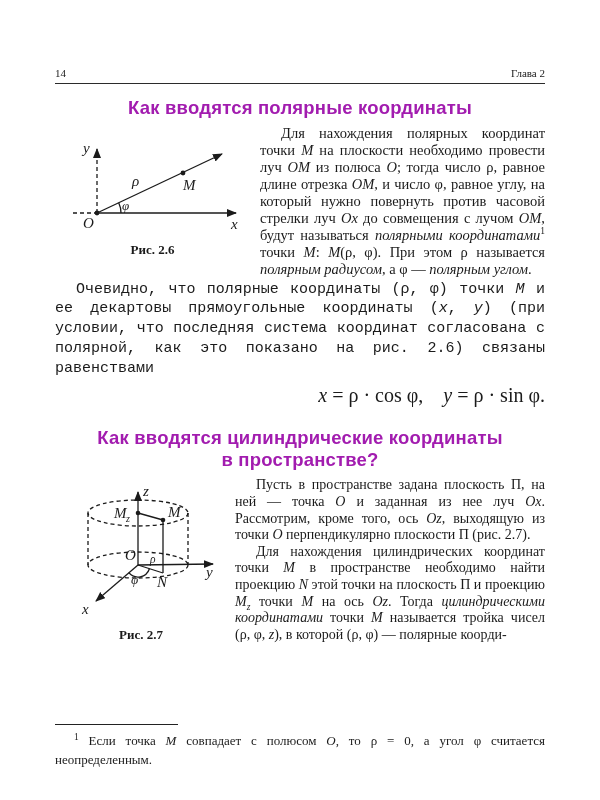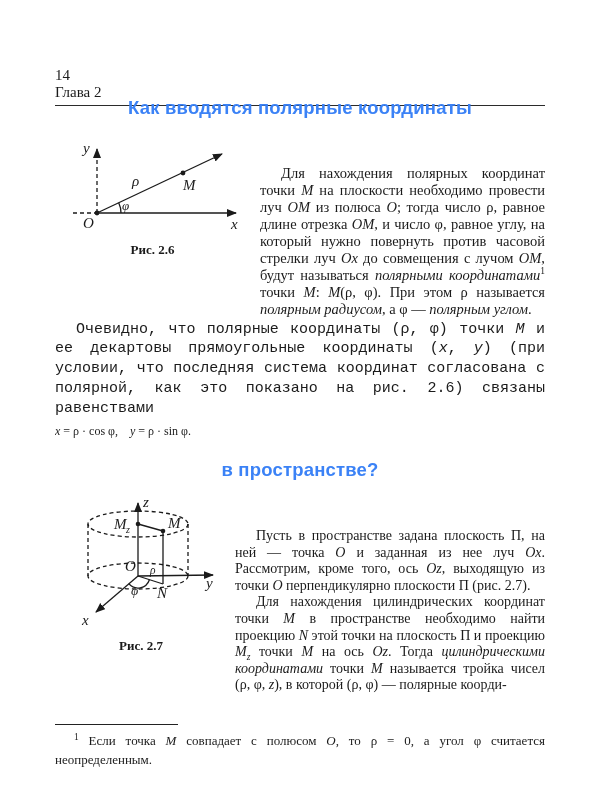--- a/index.html
+++ b/index.html
@@ -4,56 +4,56 @@
 <style>
   html,body{margin:0;padding:0;background:#ffffff;}
   .page{position:relative;width:600px;height:800px;background:#fff;overflow:hidden;
         font-family:"Liberation Serif",serif;color:#1b1b1b;}
   .it{font-style:italic;}
   sup{font-size:9.5px;line-height:0;vertical-align:super;}
   sub{font-size:9.5px;line-height:0;vertical-align:sub;}
   p{margin:0;}
 
   .header{position:absolute;left:55px;right:55px;top:67px;display:flex;
-          justify-content:space-between;align-items:flex-start;font-size:15px;
-          padding-bottom:4px;border-bottom:1.5px solid #2b2b2b;flex-direction:column;}
+          justify-content:space-between;align-items:flex-start;font-size:11px;
+          padding-bottom:4px;border-bottom:1.5px solid #2b2b2b;}
 
   .flow{position:absolute;left:55px;right:55px;top:97px;height:624px;overflow:hidden;}
 
   .sec-title{margin:0 0 6px 0;font-family:"Liberation Sans",sans-serif;
-             font-weight:700;font-size:18.5px;line-height:21.5px;color:#3b82f6;
+             font-weight:700;font-size:18.5px;line-height:21.5px;color:#a21caf;
              letter-spacing:.2px;}
   .sec-title .tl{display:block;text-align:center;}
   .t2{margin-top:10px;margin-bottom:7px;}
 
   .body-text{font-size:15px;line-height:19.8px;text-align:justify;}
   .ind{text-indent:21px;}
   .para2{margin-top:2px;font-family:Liberation Mono, monospace;}
 
   .row{display:flex;margin-top:0;}
   .figcol{flex:none;}
-  .textcol{flex:1;min-width:0;margin-top:40px;}
+  .textcol{flex:1;min-width:0;}
   .col-a{font-size:14.5px;line-height:17px;text-align:justify;}
   .col-b{font-size:14px;line-height:16.6px;text-align:justify;}
 
   .fig-caption{font-weight:700;font-size:13px;text-align:center;}
   .cap26{width:195px;margin-top:7px;}
   .cap27{width:172px;margin-top:5px;}
   svg.fig{display:block;}
   .svg26{margin-top:8px;}
   .svg27{margin-top:3px;}
   .dash{stroke:#1b1b1b;stroke-width:1.3;stroke-dasharray:4 3;fill:none;}
   .solid{stroke:#1b1b1b;stroke-width:1.3;fill:none;}
   .dot{fill:#1b1b1b;stroke:none;}
   .fl{font-family:"Liberation Serif",serif;font-style:italic;font-size:15px;fill:#1b1b1b;}
   .fl-m{font-size:13px;}
   .fl-s{font-size:11.5px;}
   .fl-sub{font-size:10px;}
 
-  .formula{text-align:left;font-size:12px;margin:6px 0 20px 0;}
+  .formula{text-align:right;font-size:20px;margin:6px 0 20px 0;}
 
   .footnote{position:absolute;left:55px;right:55px;top:724px;}
   .fn-rule{width:123px;border-top:1.3px solid #222;margin-bottom:6px;}
   .fn-text{font-size:13px;line-height:19px;text-align:justify;text-indent:19px;}
 </style>
 </head>
 <body>
 
 <div class="page">
 
@@ -94,20 +94,21 @@
         <div class="fig-caption cap26">Рис. 2.6</div>
       </div>
       <p class="textcol col-a ind"><span>Для нахождения полярных координат точки </span><span class="it">M</span><span> на плоскости необходимо провести луч </span><span class="it">OM</span><span> из полюса </span><span class="it">O</span><span>; тогда число ρ, равное длине отрезка </span><span class="it">OM</span><span>, и число φ, равное углу, на который нужно повернуть против часовой стрелки луч </span><span class="it">Ox</span><span> до совмещения с лучом </span><span class="it">OM</span><span>, будут называться </span><span class="it">полярными координатами</span><sup>1</sup><span> точки </span><span class="it">M</span><span>: </span><span class="it">M</span><span>(ρ, φ). При этом ρ называется </span><span class="it">полярным радиусом</span><span>, а φ — </span><span class="it">полярным углом</span><span>.</span></p>
     </div>
 
     <p class="body-text ind para2"><span>Очевидно, что полярные координаты (ρ, φ) точки </span><span class="it">M</span><span> и ее декартовы прямоугольные координаты (</span><span class="it">x</span><span>, </span><span class="it">y</span><span>) (при условии, что последняя система координат согласована с полярной, как это показано на рис. 2.6) связаны равенствами</span></p>
 
     <div class="formula"><span class="it">x</span><span> = ρ · cos φ,</span><span> </span><span class="it">y</span><span> = ρ · sin φ.</span></div>
 
     <h1 class="sec-title t2">
+      <span class="tl">Как вводятся цилиндрические координаты</span>
       <span class="tl">в пространстве?</span>
     </h1>
 
     <div class="row">
       <div class="figcol" style="width:180px">
         <svg class="fig svg27" viewBox="0 0 172 142" width="172" height="142">
           <defs>
             <marker id="ar2" markerUnits="userSpaceOnUse" markerWidth="11" markerHeight="9" refX="9" refY="4" orient="auto">
               <path d="M0,0 L10,4 L0,8 Z" fill="#1b1b1b"></path>
             </marker>

